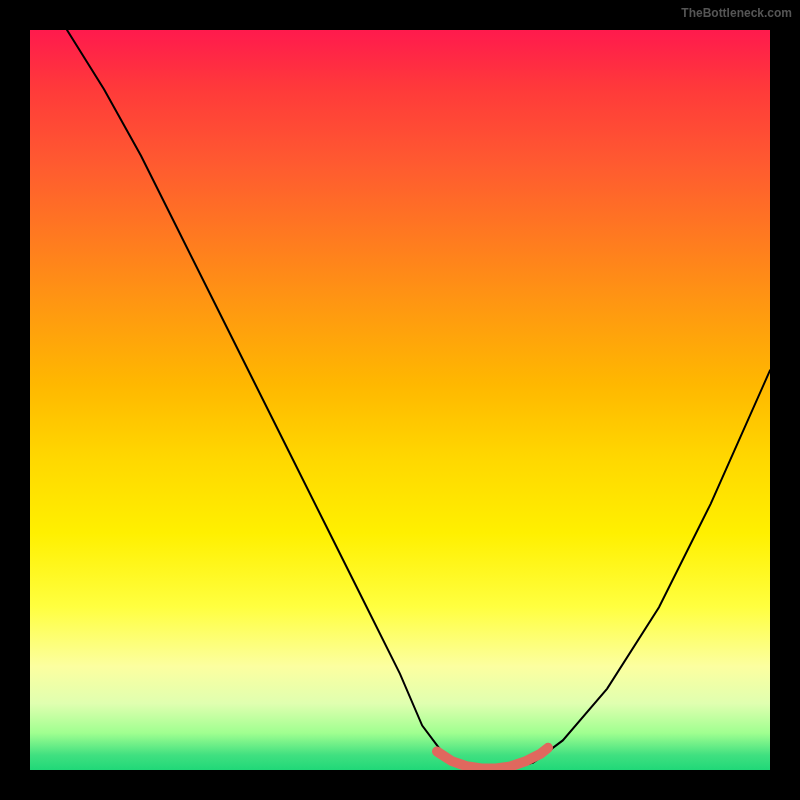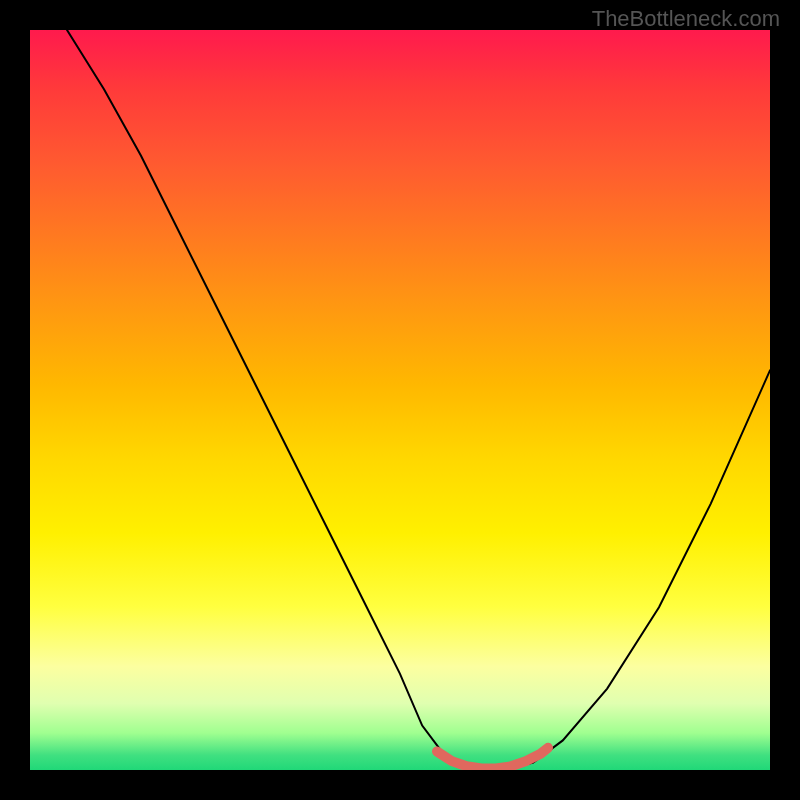--- a/index.html
+++ b/index.html
@@ -13,24 +13,24 @@
   }
   .container {
     width: 800px;
     height: 800px;
     position: relative;
     background: #000;
   }
   .watermark {
     position: absolute;
     top: 6px;
-    right: 20px;
+    right: 8px;
     color: #555;
-    font-size: 22px;
-    font-weight: 400;
+    font-size: 12px;
+    font-weight: 700;
     z-index: 10;
   }
   .plot-area {
     position: absolute;
     left: 30px;
     top: 30px;
     width: 740px;
     height: 740px;
     overflow: hidden;
   }

